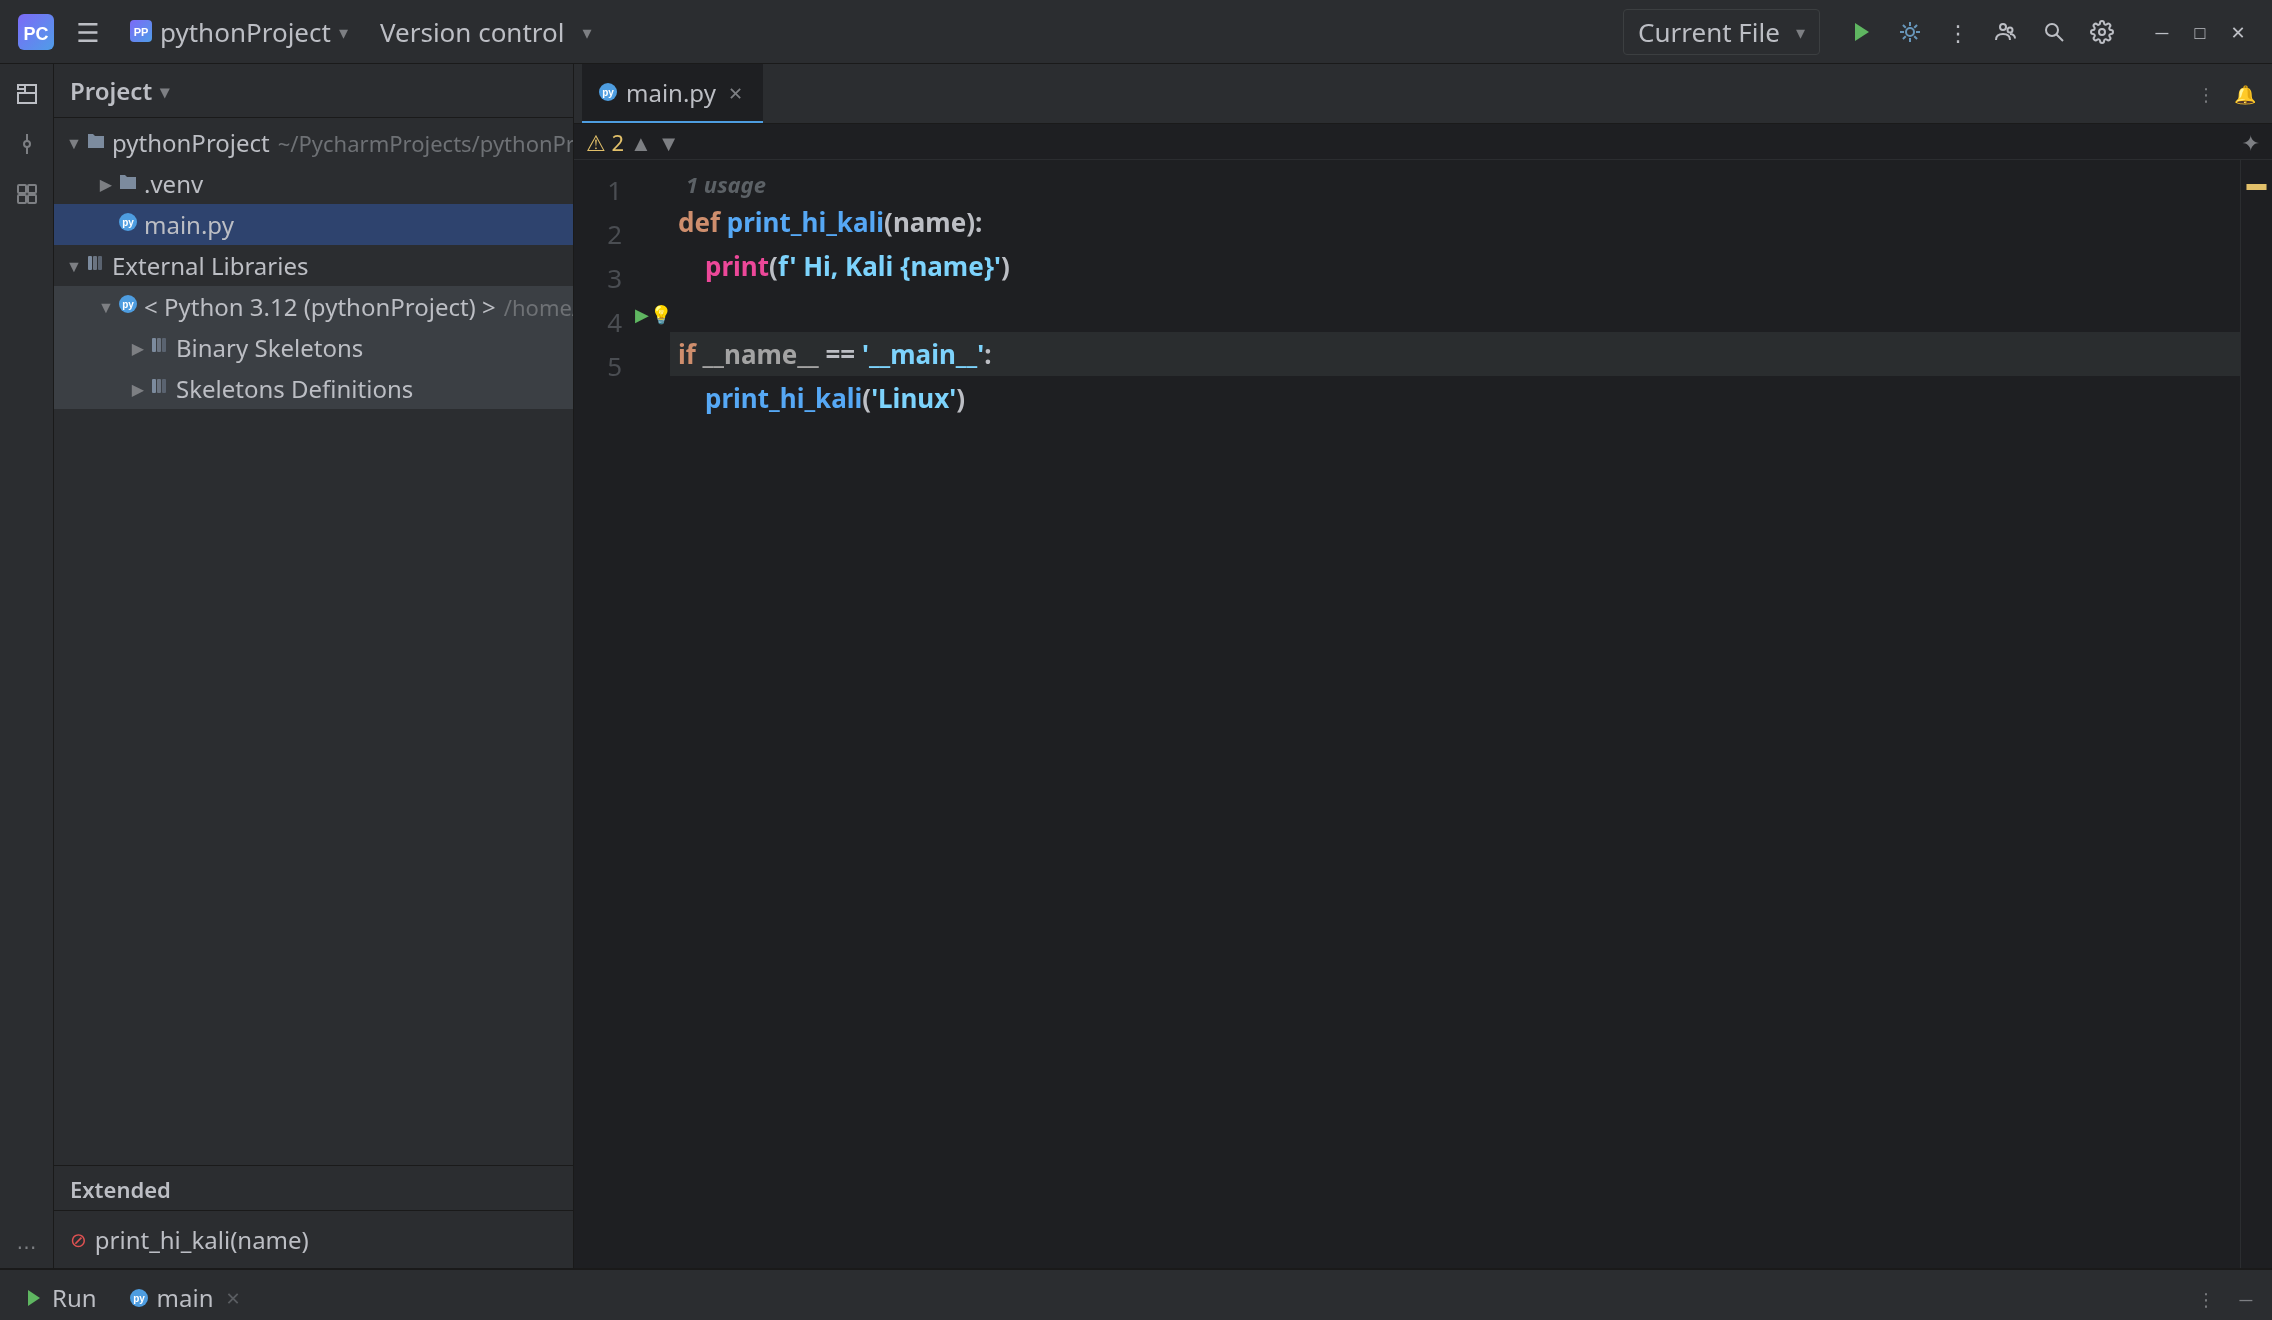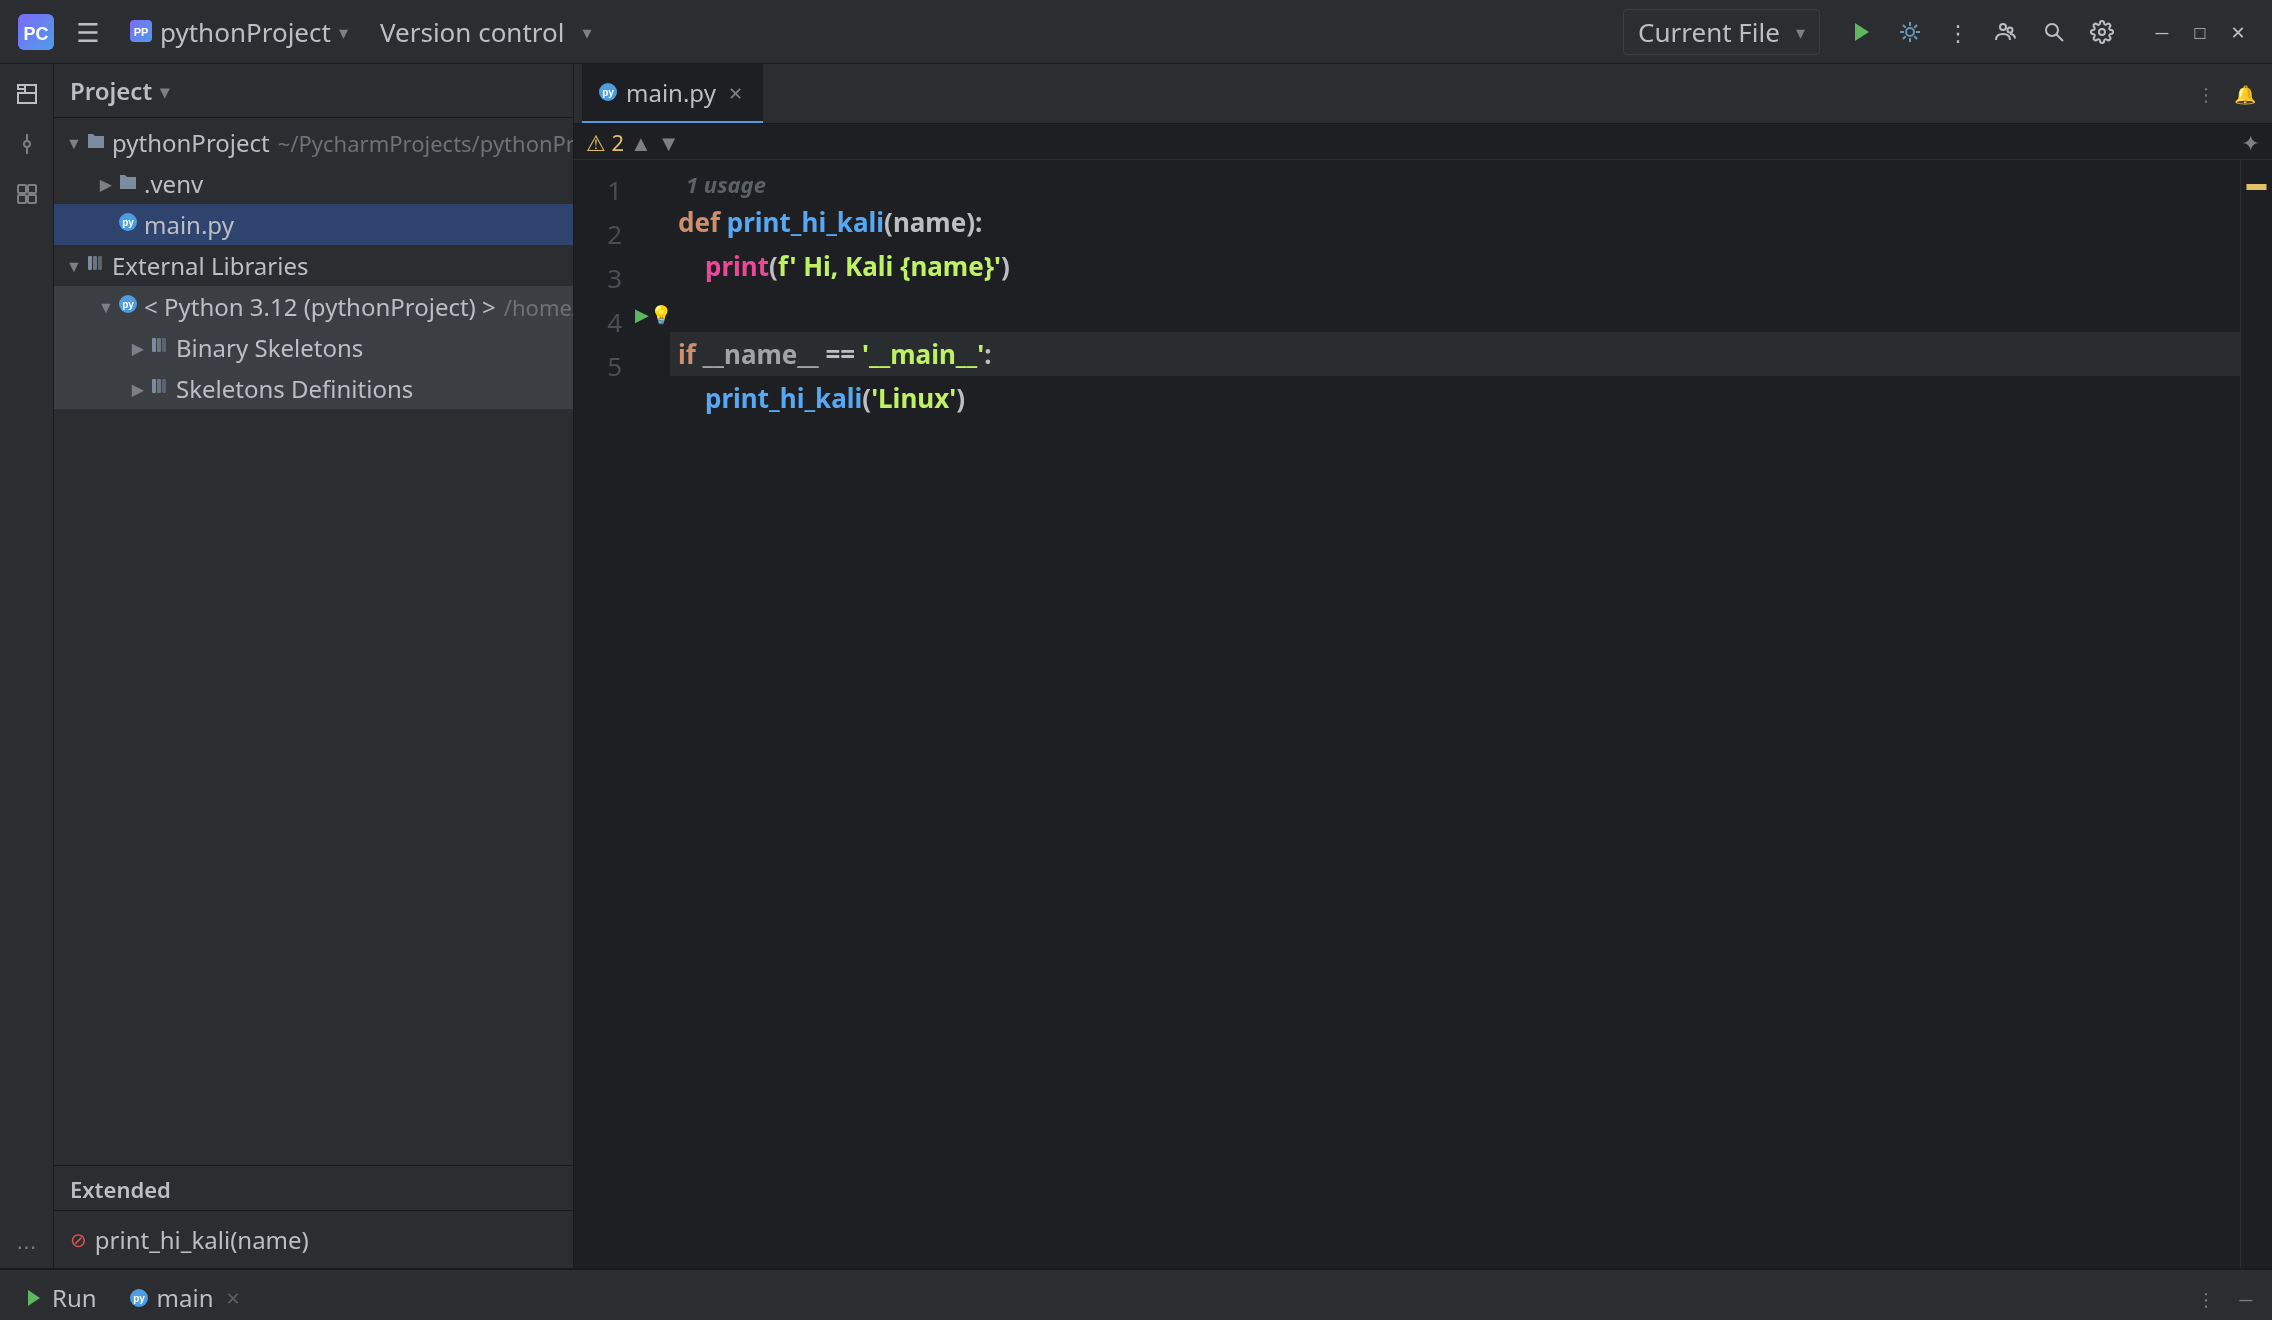--- a/index.html
+++ b/index.html
@@ -313,21 +313,21 @@
       font-size: 22px;
       color: #5c6166;
       margin-left: 8px;
       font-family: 'Segoe UI', system-ui, sans-serif;
       font-style: italic;
     }
     
     .kw { color: #cf8e6d; }
     .fn { color: #56a8f5; }
     .param { color: #bcbec4; }
-    .str { color: #bef264; }
+    .str { color: #7dd3fc; }
     .builtin { color: #ec4899; }
     .op { color: #bcbec4; }
     .special { color: #a3a3a3; }
     .line-highlight {
       background: #2a2d2f;
     }
 
     
     .warning-bar {
       display: flex;

